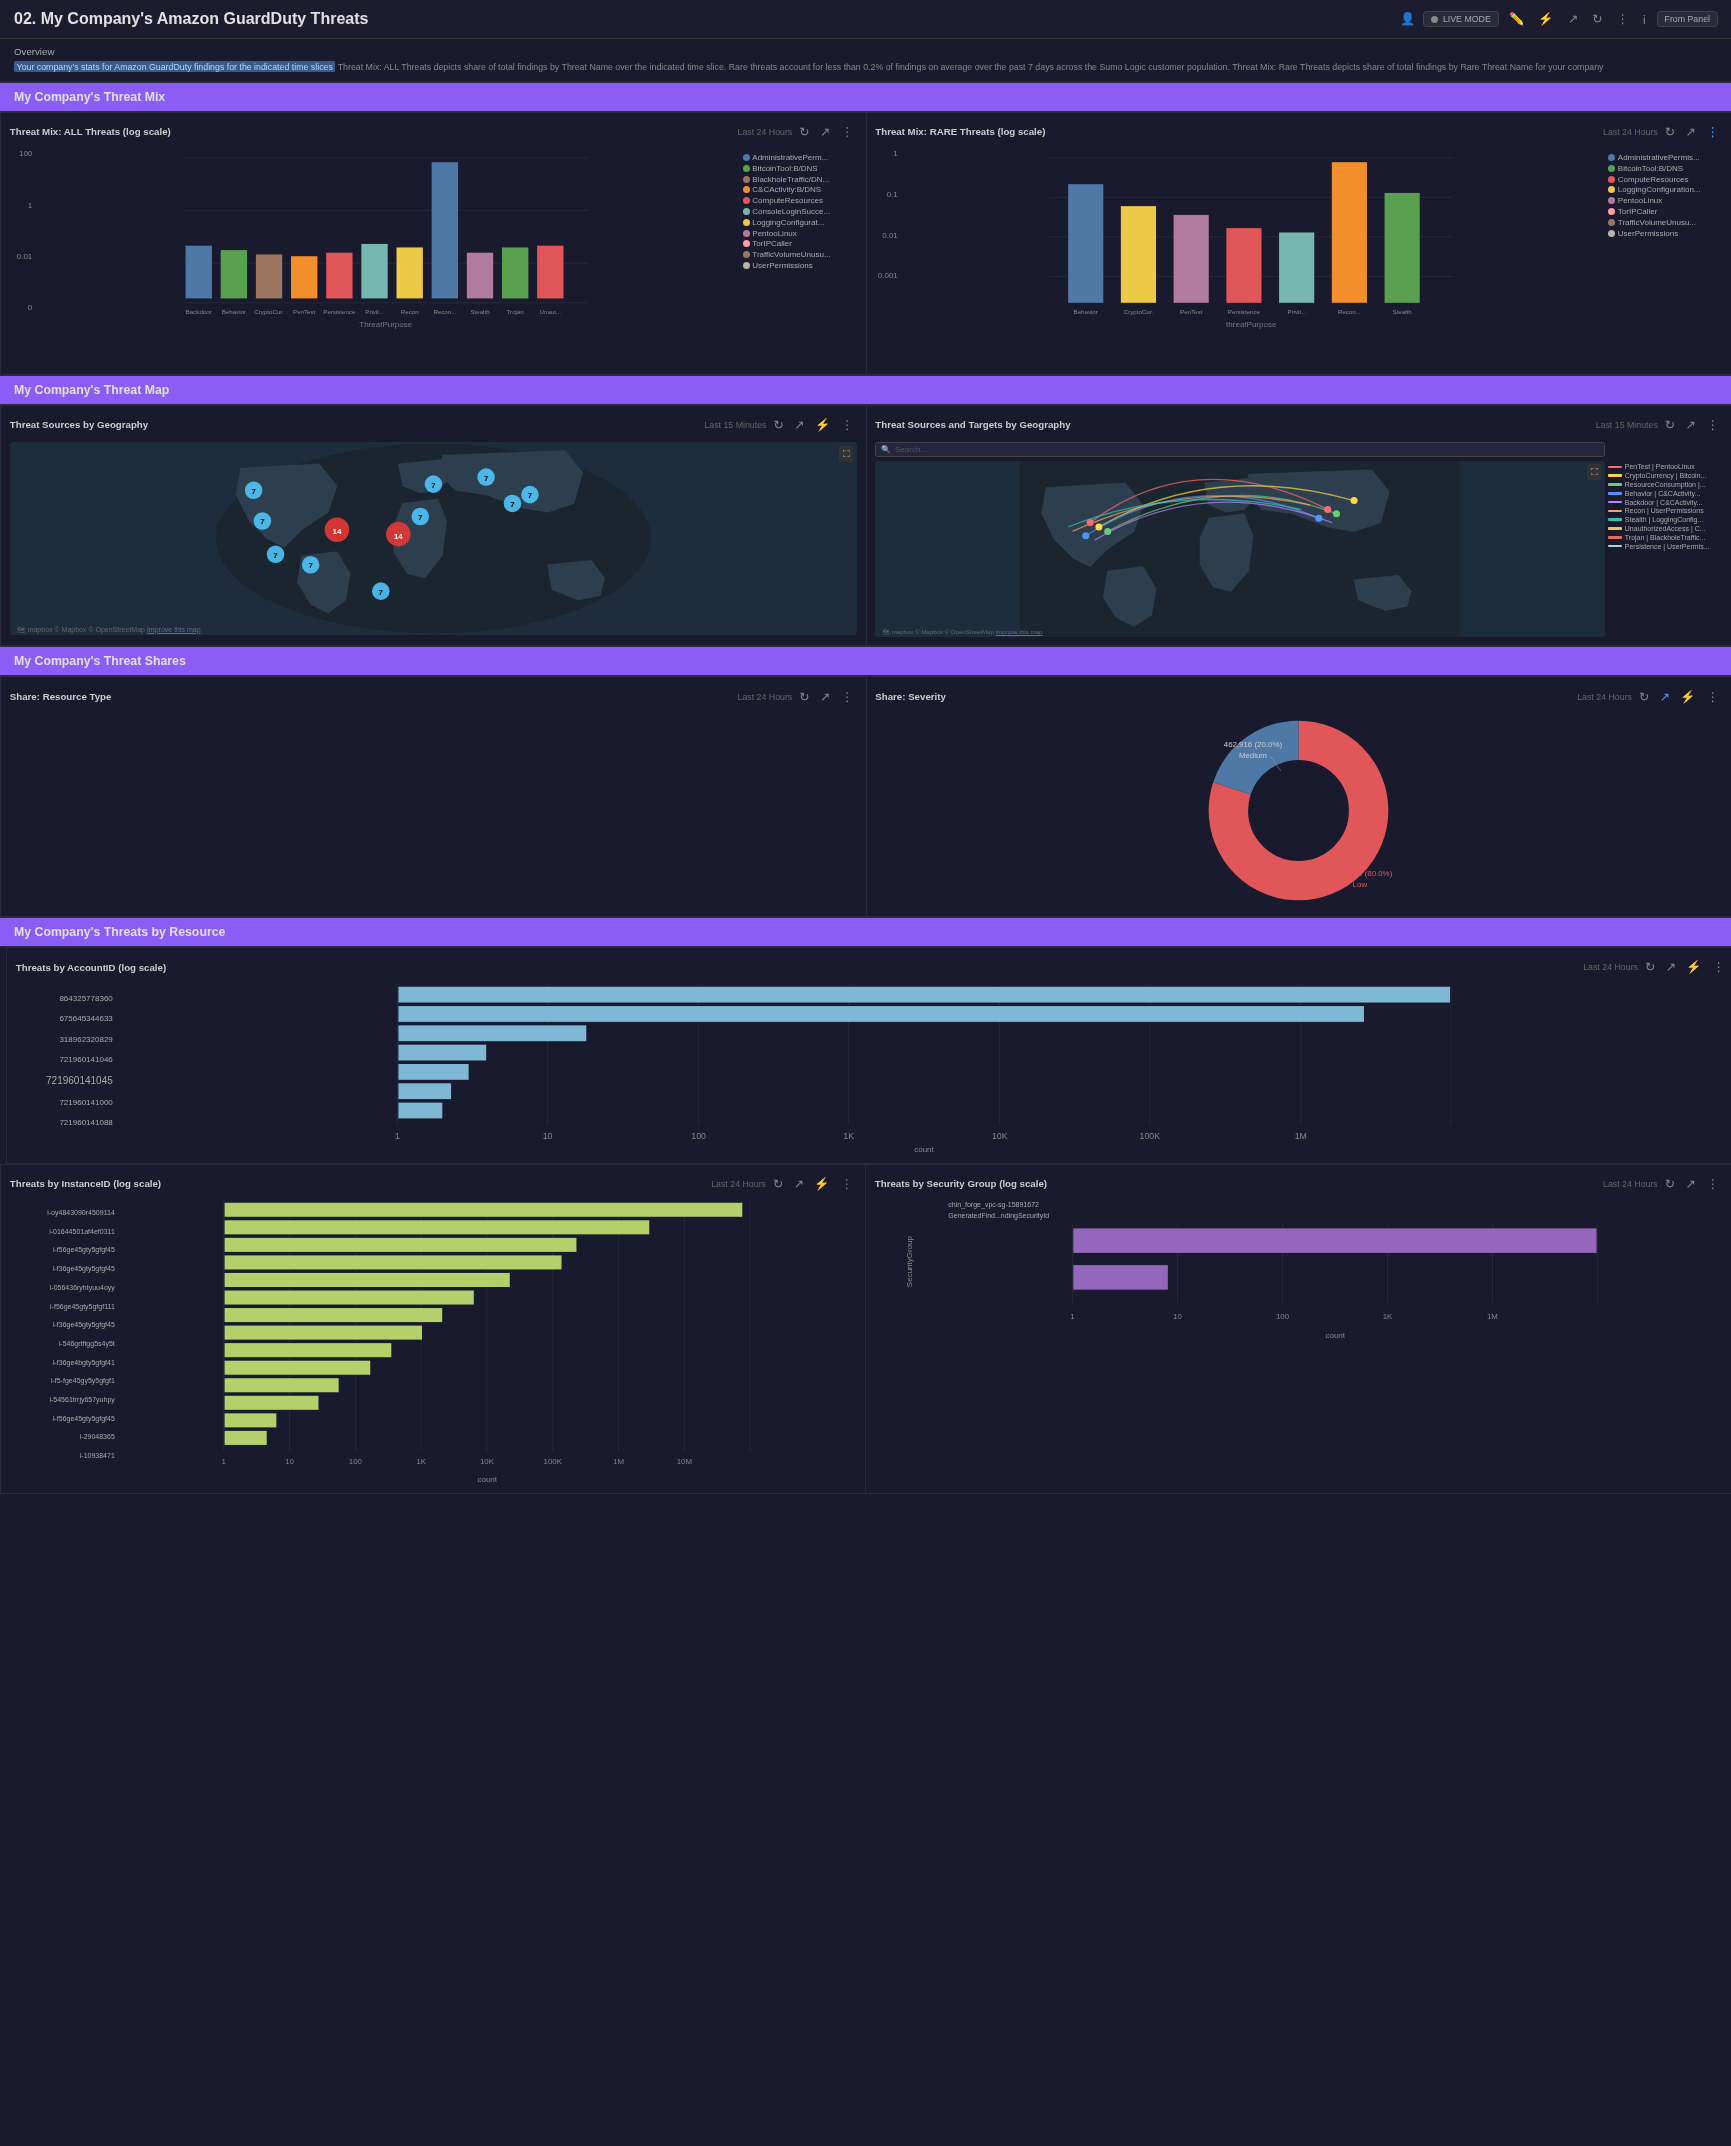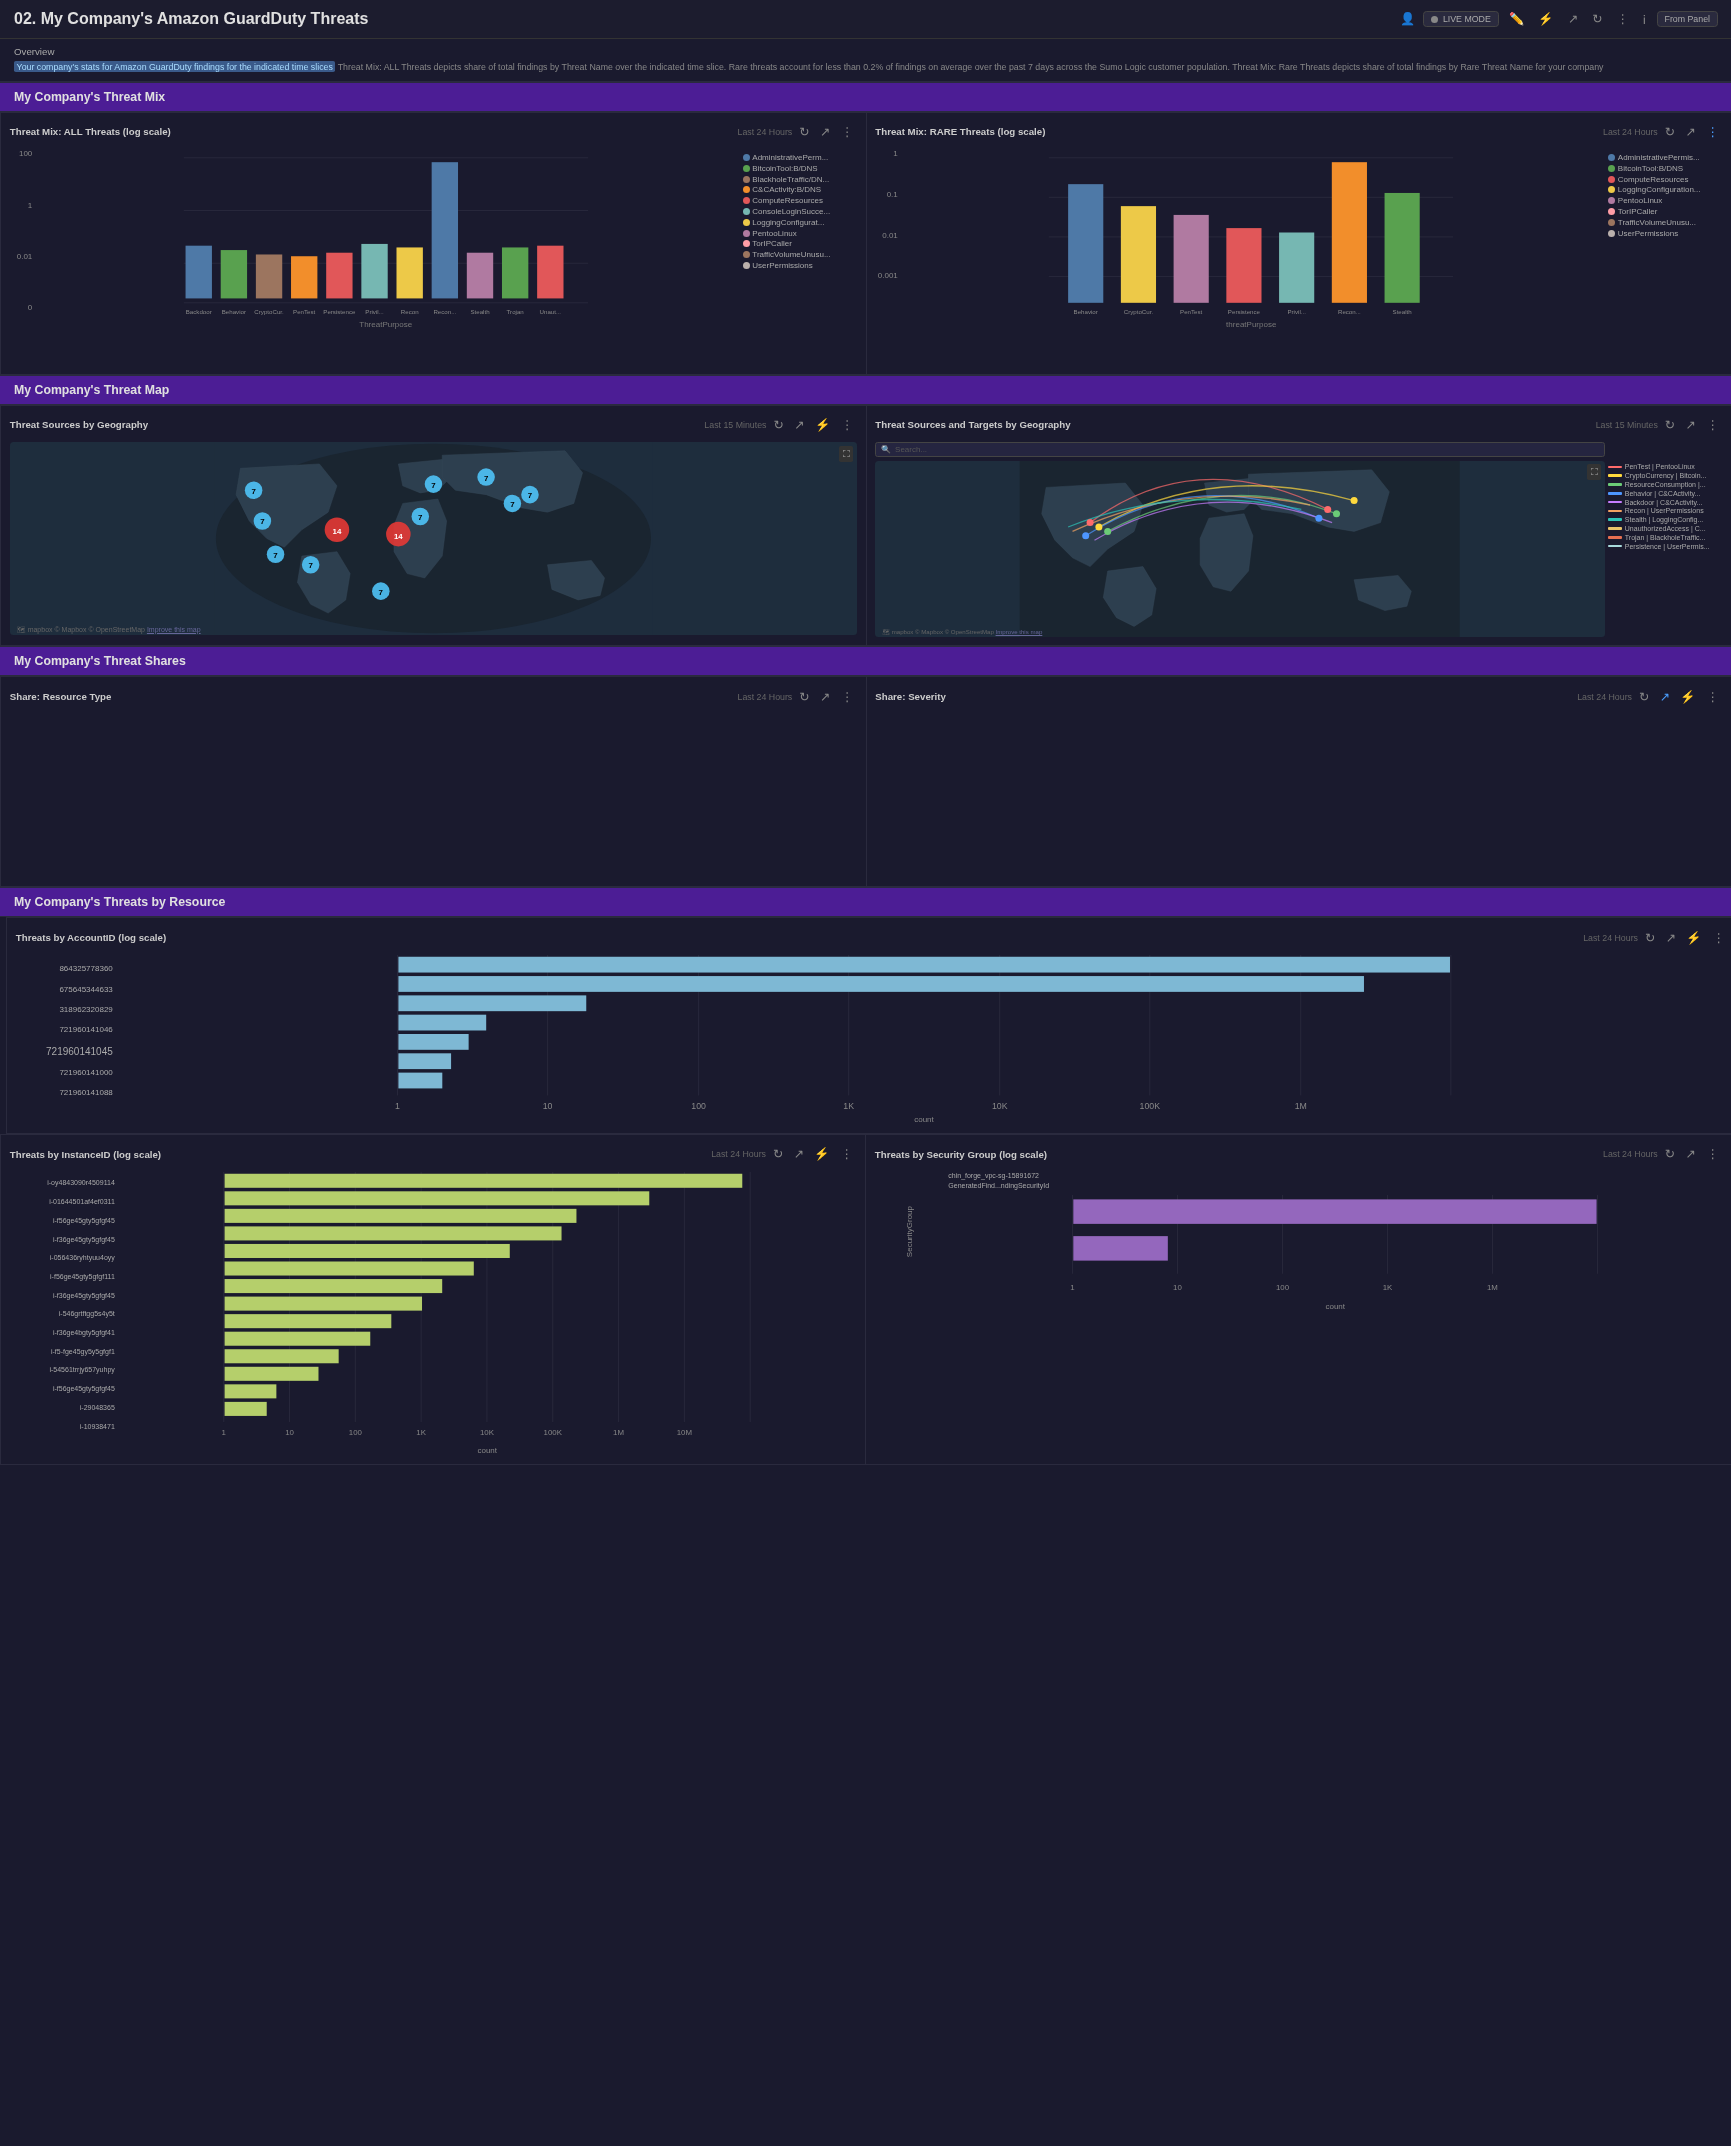--- a/index.html
+++ b/index.html
@@ -14,21 +14,21 @@
     .ctrl-btn { background: none; border: none; color: #888; cursor: pointer; padding: 3.5px; font-size: 12.3px; }
     .from-panel { background: #2a2a3e; border: 0.9px solid #444; border-radius: 3.5px; padding: 1.8px 7px; font-size: 8.8px; color: #aaa; }
 
     
     .overview-section { padding: 7px 14px; border-bottom: 0.9px solid #2a2a3e; }
     .overview-label { color: #aaa; font-size: 9.7px; margin-bottom: 3.5px; }
     .overview-text { font-size: 8.8px; color: #888; line-height: 1.5; }
     .highlight { background: #3a5a8a; color: #aaddff; padding: 0.9px 2.6px; border-radius: 1.8px; }
 
     
-    .section-header { background: #4c1d95; padding: 7px 14px; border-top: 0.9px solid #2a2a3e; border-bottom: 0.9px solid #2a2a3e; }
+    .section-header { background: #8b5cf6; padding: 7px 14px; border-top: 0.9px solid #2a2a3e; border-bottom: 0.9px solid #2a2a3e; }
     .section-title { color: #e0e0e0; font-size: 12.3px; font-weight: 600; }
 
     
     .panels-row { display: flex; gap: 0; }
     .panel { background: #1a1a2e; border: 0.9px solid #2a2a3e; padding: 8.8px; flex: 1; }
     .panel-header { display: flex; justify-content: space-between; align-items: center; margin-bottom: 7px; }
     .panel-title { color: #ccc; font-size: 9.7px; font-weight: 600; }
     .panel-controls { display: flex; align-items: center; gap: 3.5px; font-size: 8.8px; color: #666; }
     
     
@@ -480,20 +480,35 @@
   <div class="panel" style="min-height:211px;border-left:none;">
     <div class="panel-header">
       <span class="panel-title">Share: Severity</span>
       <div class="panel-controls">
         <span>Last 24 Hours</span>
         <button class="ctrl-btn">↻</button>
         <button class="ctrl-btn" style="color:#4a9eff;">↗</button>
         <button class="ctrl-btn" style="color:#4a9eff;">⚡</button>
         <button class="ctrl-btn">⋮</button>
       </div>
+    </div>
+    <div style="display:flex;justify-content:center;align-items:center;height:193px;">
+      <svg width="263" height="193" viewBox="0 0 300 220" style="font-size:11px">
+
+        <circle cx="150" cy="110" r="80" fill="none" stroke="#e15759" stroke-width="45" stroke-dasharray="402.12 502.65" stroke-dashoffset="0" transform="rotate(-90 150 110)"></circle>
+        <circle cx="150" cy="110" r="80" fill="none" stroke="#4e79a7" stroke-width="45" stroke-dasharray="100.53 502.65" stroke-dashoffset="-402.12" transform="rotate(-90 150 110)"></circle>
+        <circle cx="150" cy="110" r="52" fill="#1a1a2e"></circle>
+
+        <text x="98" y="38" font-size="9" fill="#ccc" text-anchor="middle">462,916 (20.0%)</text>
+        <text x="98" y="50" font-size="9" fill="#ccc" text-anchor="middle">Medium</text>
+        <line x1="118" y1="48" x2="130" y2="65" stroke="#aaa" stroke-width="0.5"></line>
+        <text x="220" y="185" font-size="9" fill="#e15759" text-anchor="middle">1,854,482 (80.0%)</text>
+        <text x="220" y="197" font-size="9" fill="#e15759" text-anchor="middle">Low</text>
+        <line x1="205" y1="183" x2="185" y2="165" stroke="#e15759" stroke-width="0.5"></line>
+      </svg>
     </div>
   </div>
 </div>
 
 <div class="section-header">
   <span class="section-title">My Company's Threats by Resource</span>
 </div>
 
 <div class="panel full-width-panel" style="border:0.9px solid #2a2a3e;">
   <div class="panel-header">

